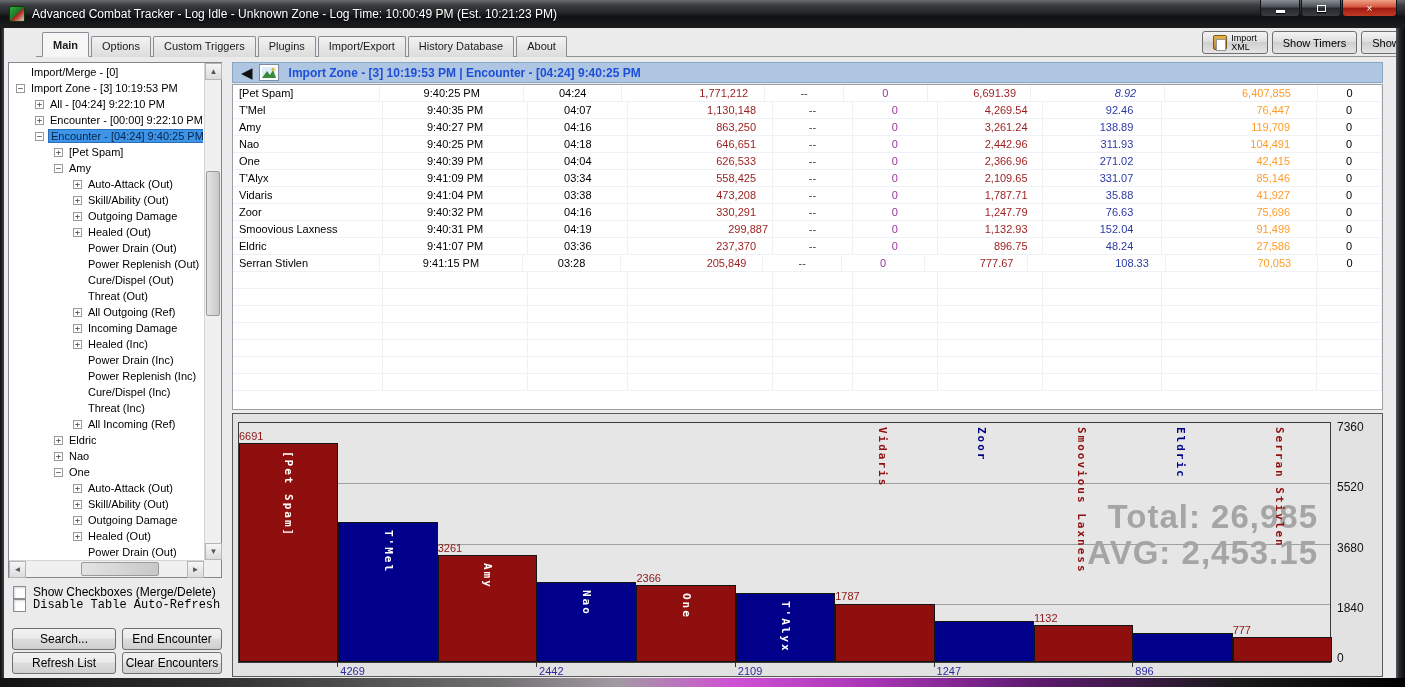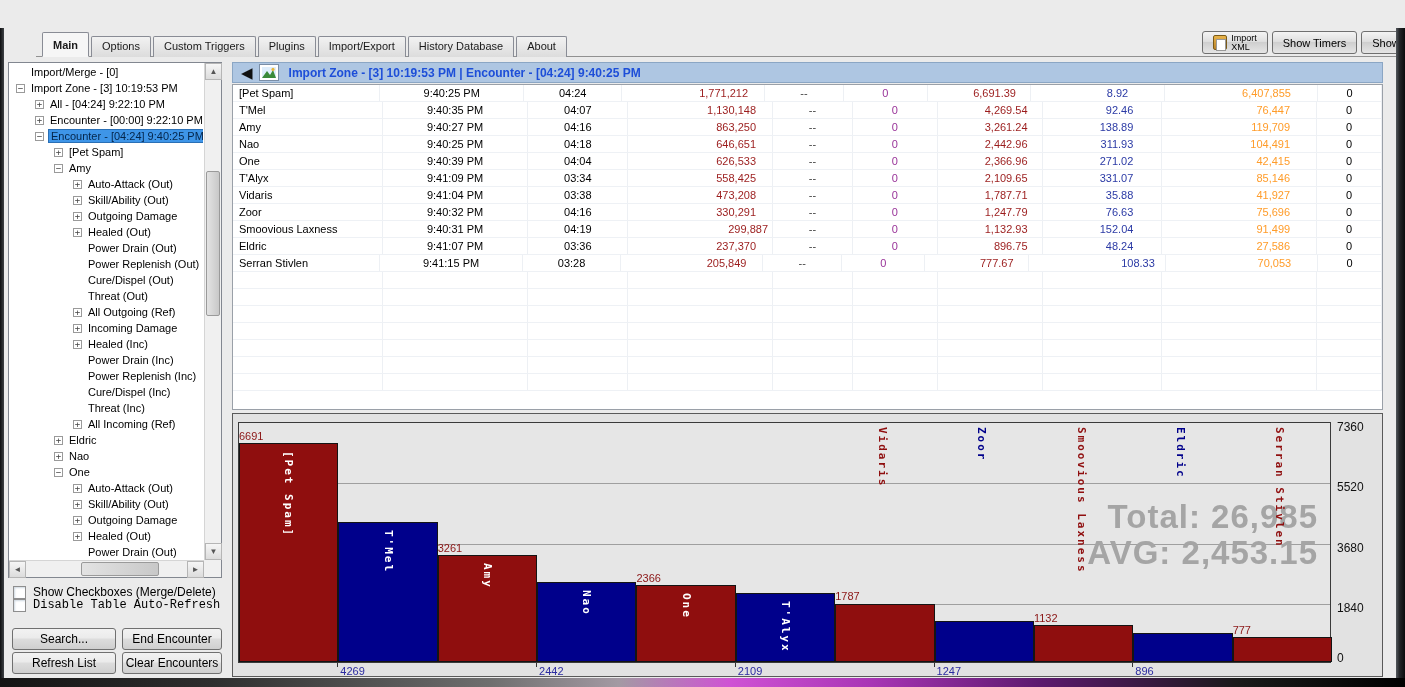--- a/index.html
+++ b/index.html
@@ -96,20 +96,33 @@
   .edge-l { position:absolute; left:0; top:28px; width:4px; bottom:0; background:linear-gradient(90deg,#0c0d0f,#3f4246); }
   .edge-r { position:absolute; right:0; top:28px; width:9px; bottom:0; background:linear-gradient(90deg,#53575c,#232528 40%,#0b0c0d); }
   .edge-b { position:absolute; left:0; bottom:0; width:1405px; height:9px;
     background:linear-gradient(90deg,#141414 0%,#2e2e2e 15%,#6f6f6f 35%,#a39aa3 44%,#cf52d4 52%,#a835b5 62%,#5c1a6e 74%,#1a1a1a 88%,#000 100%); }
 </style>
 </head>
 <body>
 
 <div id="window">
 
+  <div class="titlebar">
+    <span class="app-icon"></span>
+    <span class="title-text">Advanced Combat Tracker - Log Idle - Unknown Zone - Log Time: 10:00:49 PM (Est. 10:21:23 PM)</span>
+    <span class="win-btns">
+      <span class="win-btn">
+          <span class="glyph-min"></span>
+        </span>
+      <span class="win-btn">
+          <span class="glyph-max"></span>
+        </span>
+      <span class="win-btn close">×</span>
+    </span>
+  </div>
 
   <div class="tabbar">
     <div class="tabs">
         <div class="tab active">Main</div>
         <div class="tab">Options</div>
         <div class="tab">Custom Triggers</div>
         <div class="tab">Plugins</div>
         <div class="tab">Import/Export</div>
         <div class="tab">History Database</div>
         <div class="tab">About</div>
@@ -292,21 +305,21 @@
   <div class="table-box">
     <div>
         <div class="trow">
           <div class="td c-black" style="width: 150px; justify-content: flex-start;">[Pet Spam]</div>
           <div class="td c-black" style="width: 146px; justify-content: center;">9:40:25 PM</div>
           <div class="td c-black" style="width: 100px; justify-content: center;">04:24</div>
           <div class="td c-maroon" style="width: 145px; justify-content: flex-end; padding-right: 16px;">1,771,212</div>
           <div class="td c-gray" style="width: 80px; justify-content: center;">--</div>
           <div class="td c-purple" style="width: 85px; justify-content: center;">0</div>
           <div class="td c-maroon" style="width: 105px; justify-content: flex-end; padding-right: 14px;">6,691.39</div>
-          <div class="td c-blue" style="width: 136px; justify-content: flex-end; padding-right: 36px;">8.92</div>
+          <div class="td c-blue" style="width: 136px; justify-content: flex-end; padding-right: 28px; font-style: italic;">8.92</div>
           <div class="td c-orange" style="width: 155px; justify-content: flex-end; padding-right: 26px;">6,407,855</div>
           <div class="td c-black" style="width: 65px; justify-content: center;">0</div>
         </div>
         <div class="trow">
           <div class="td c-black" style="width: 150px; justify-content: flex-start;">T'Mel</div>
           <div class="td c-black" style="width: 146px; justify-content: center;">9:40:35 PM</div>
           <div class="td c-black" style="width: 100px; justify-content: center;">04:07</div>
           <div class="td c-maroon" style="width: 145px; justify-content: flex-end; padding-right: 16px;">1,130,148</div>
           <div class="td c-gray" style="width: 80px; justify-content: center;">--</div>
           <div class="td c-purple" style="width: 85px; justify-content: center;">0</div>
@@ -412,21 +425,21 @@
           <div class="td c-black" style="width: 65px; justify-content: center;">0</div>
         </div>
         <div class="trow">
           <div class="td c-black" style="width: 150px; justify-content: flex-start;">Serran Stivlen</div>
           <div class="td c-black" style="width: 146px; justify-content: center;">9:41:15 PM</div>
           <div class="td c-black" style="width: 100px; justify-content: center;">03:28</div>
           <div class="td c-maroon" style="width: 145px; justify-content: flex-end; padding-right: 16px;">205,849</div>
           <div class="td c-gray" style="width: 80px; justify-content: center;">--</div>
           <div class="td c-purple" style="width: 85px; justify-content: center;">0</div>
           <div class="td c-maroon" style="width: 105px; justify-content: flex-end; padding-right: 14px;">777.67</div>
-          <div class="td c-blue" style="width: 140px; justify-content: flex-end; padding-right: 10px;">108.33</div>
+          <div class="td c-blue" style="width: 140px; justify-content: flex-end; padding-right: 16px;">108.33</div>
           <div class="td c-orange" style="width: 155px; justify-content: flex-end; padding-right: 26px;">70,053</div>
           <div class="td c-black" style="width: 65px; justify-content: center;">0</div>
         </div>
         <div class="trow">
           <div class="td" style="width: 150px;"></div>
           <div class="td" style="width: 146px;"></div>
           <div class="td" style="width: 100px;"></div>
           <div class="td" style="width: 145px;"></div>
           <div class="td" style="width: 80px;"></div>
           <div class="td" style="width: 85px;"></div>

